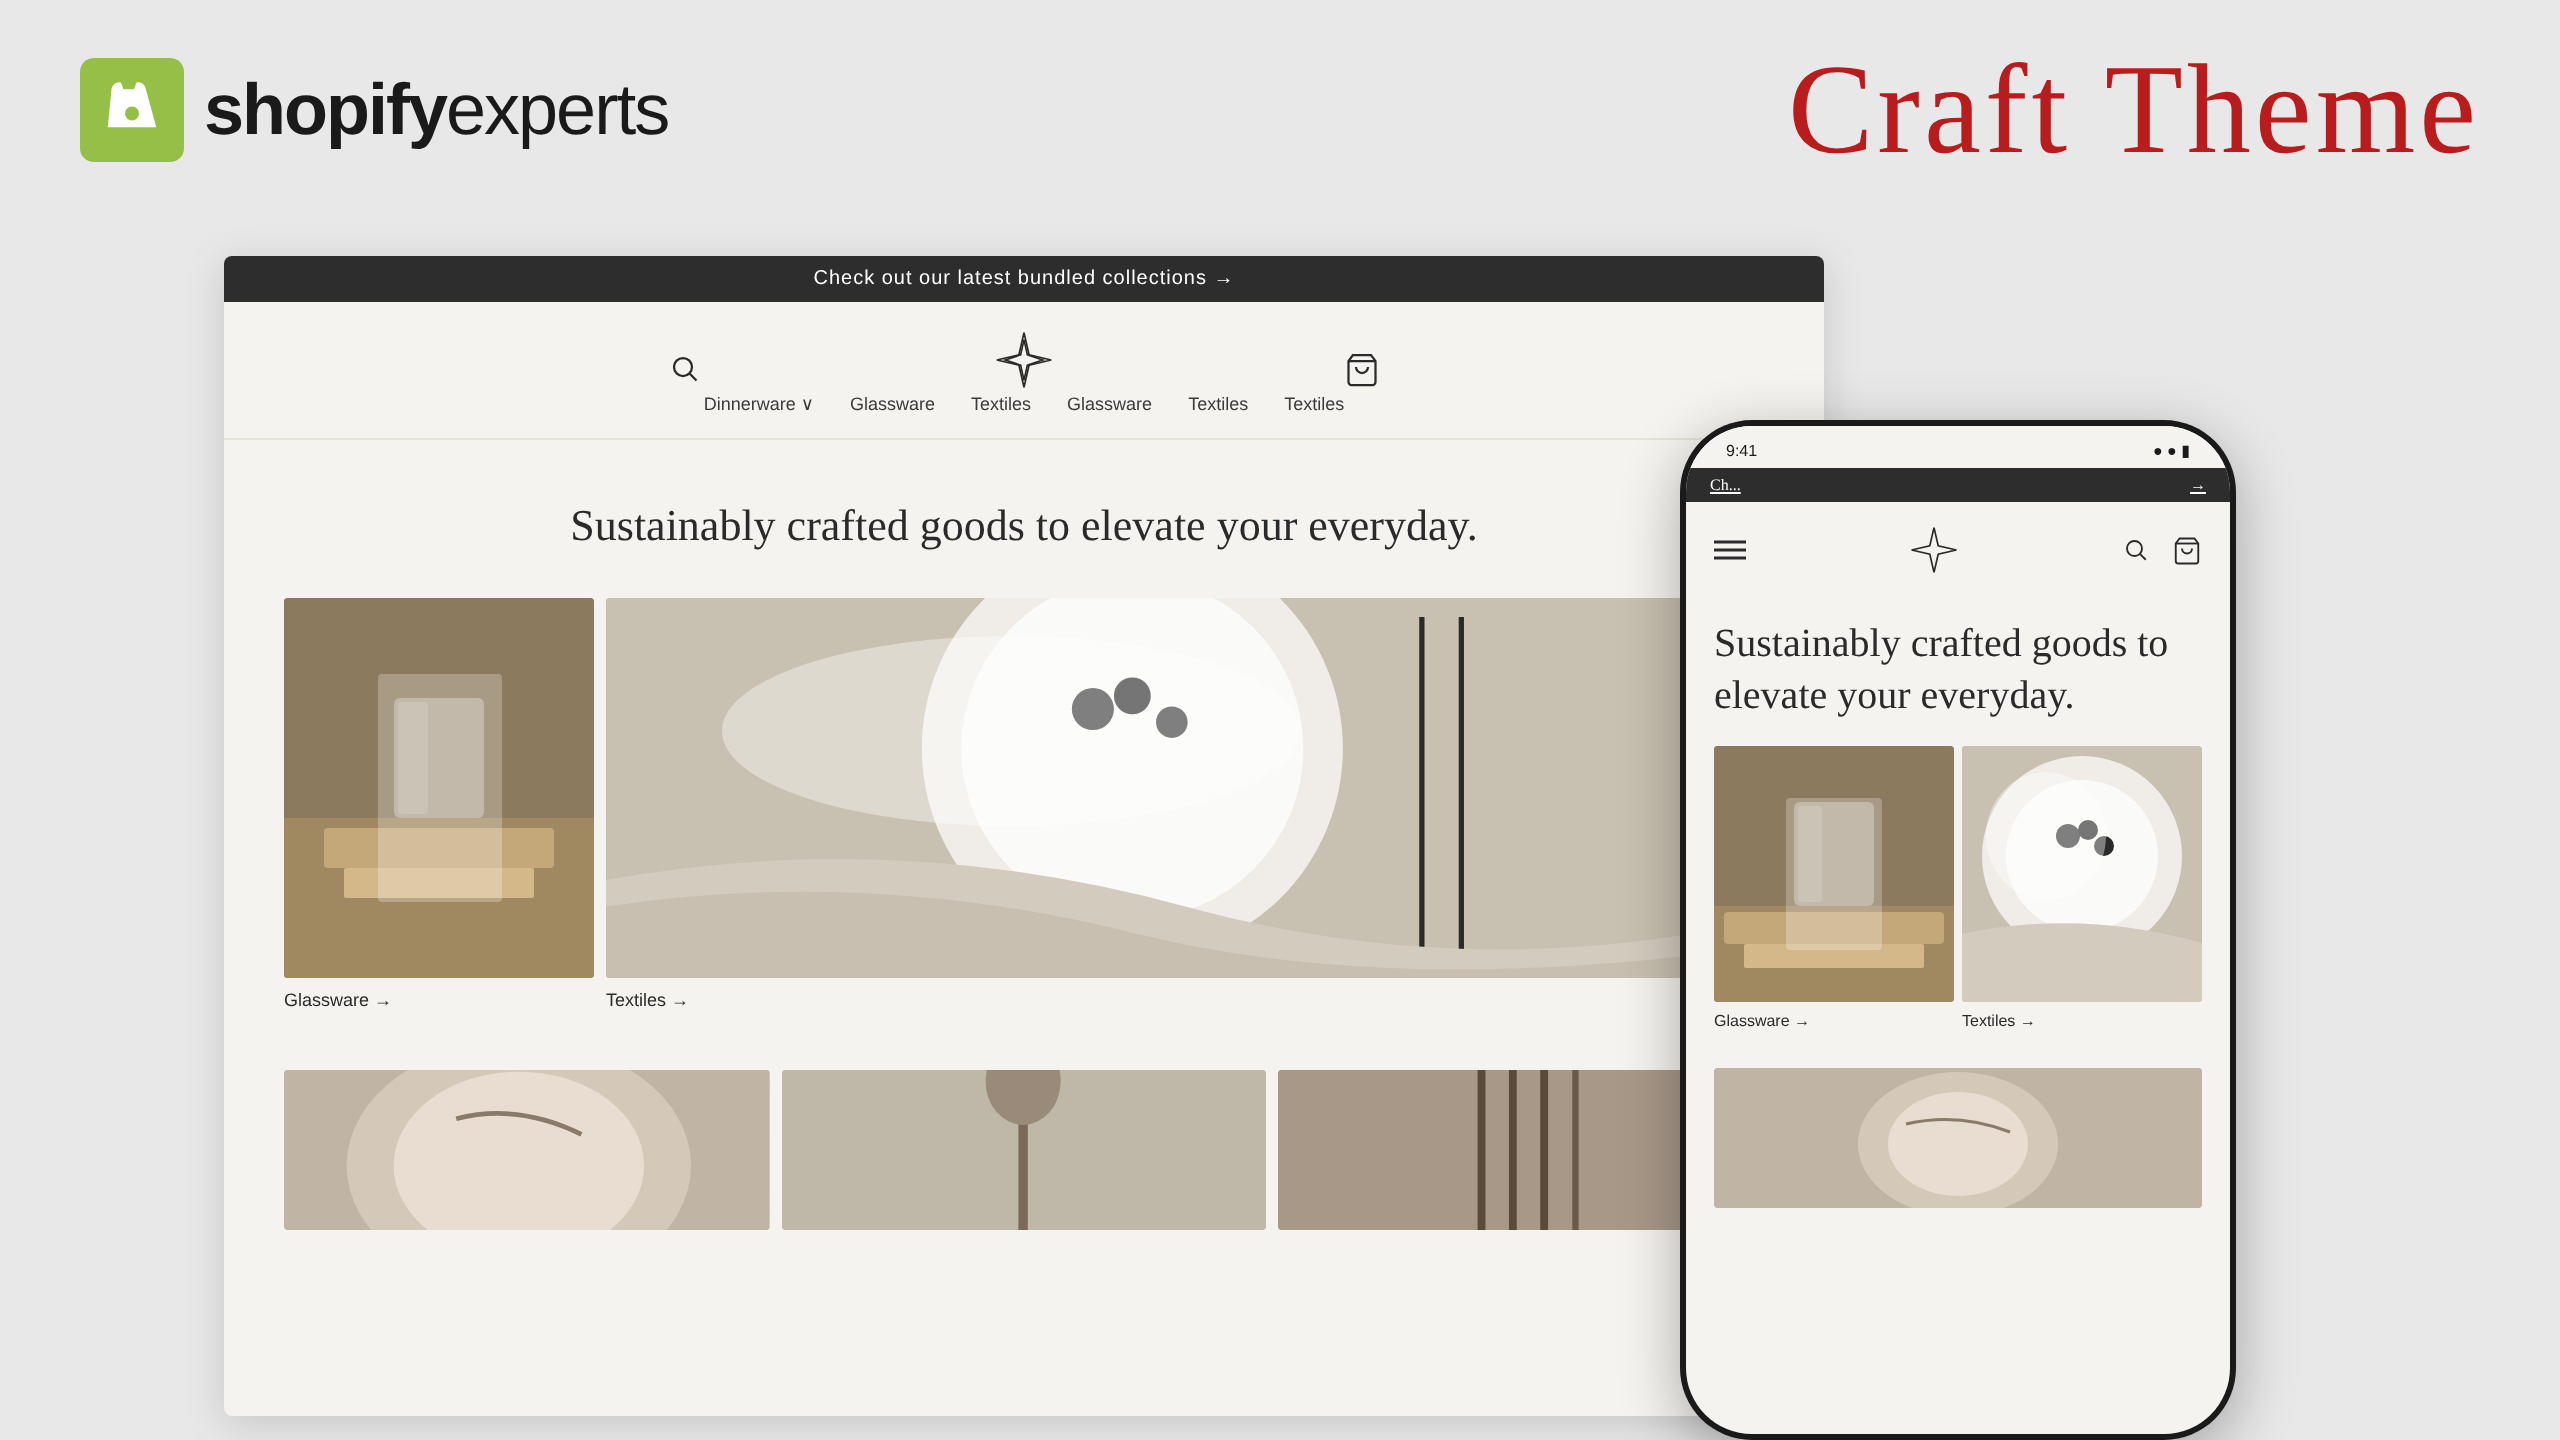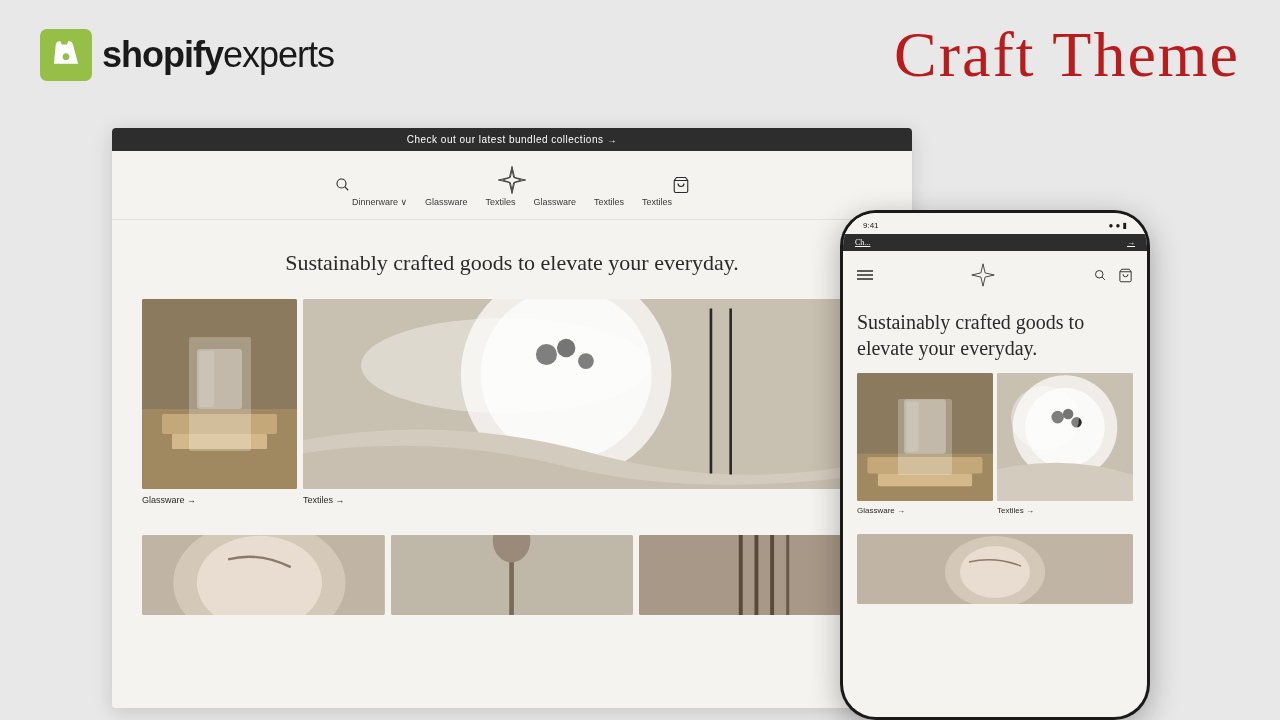--- a/index.html
+++ b/index.html
@@ -193,21 +193,21 @@
     
     .img-cutlery {
       background: linear-gradient(145deg, #a09080 0%, #b8a898 50%, #ccc0b0 100%);
     }
 
     
     .mobile-mockup {
       position: absolute;
       top: 210px;
       left: 840px;
-      width: 310px;
+      width: 278px;
       height: 510px;
       background: #1a1a1a;
       border-radius: 36px;
       padding: 3px;
       box-shadow: 0 8px 30px rgba(0,0,0,0.3);
     }
 
     .mobile-screen {
       background: #f5f3ef;
       border-radius: 33px;

